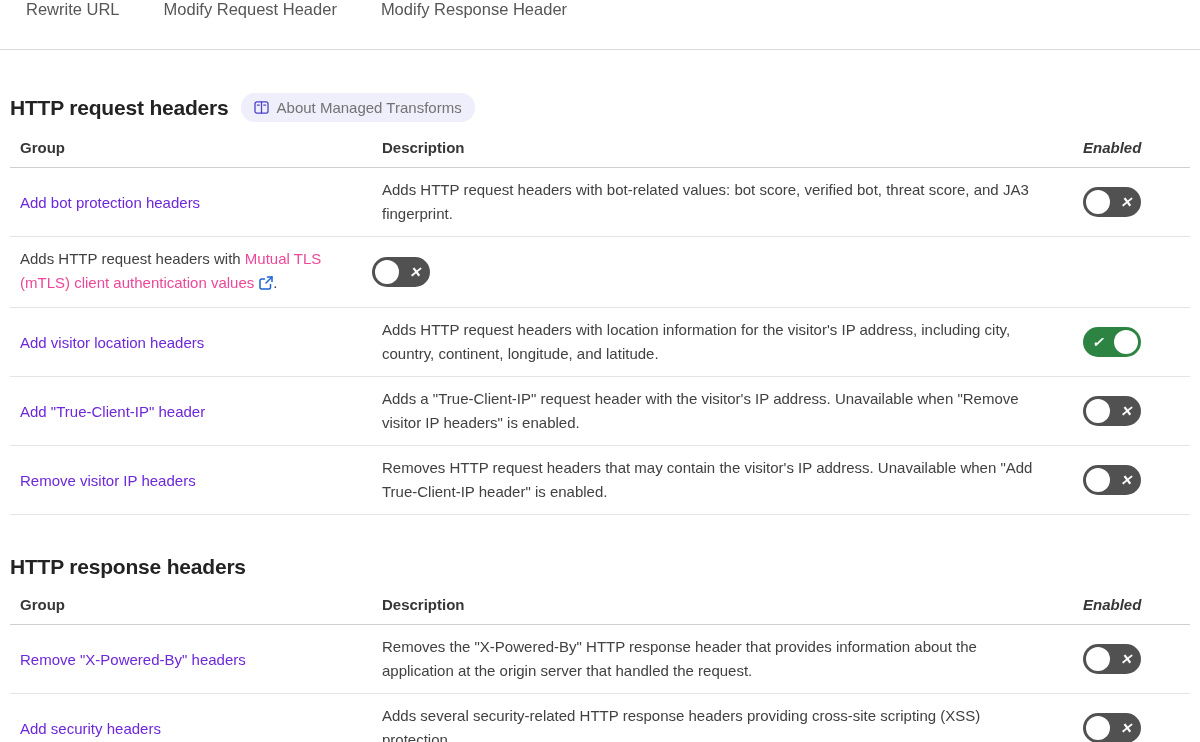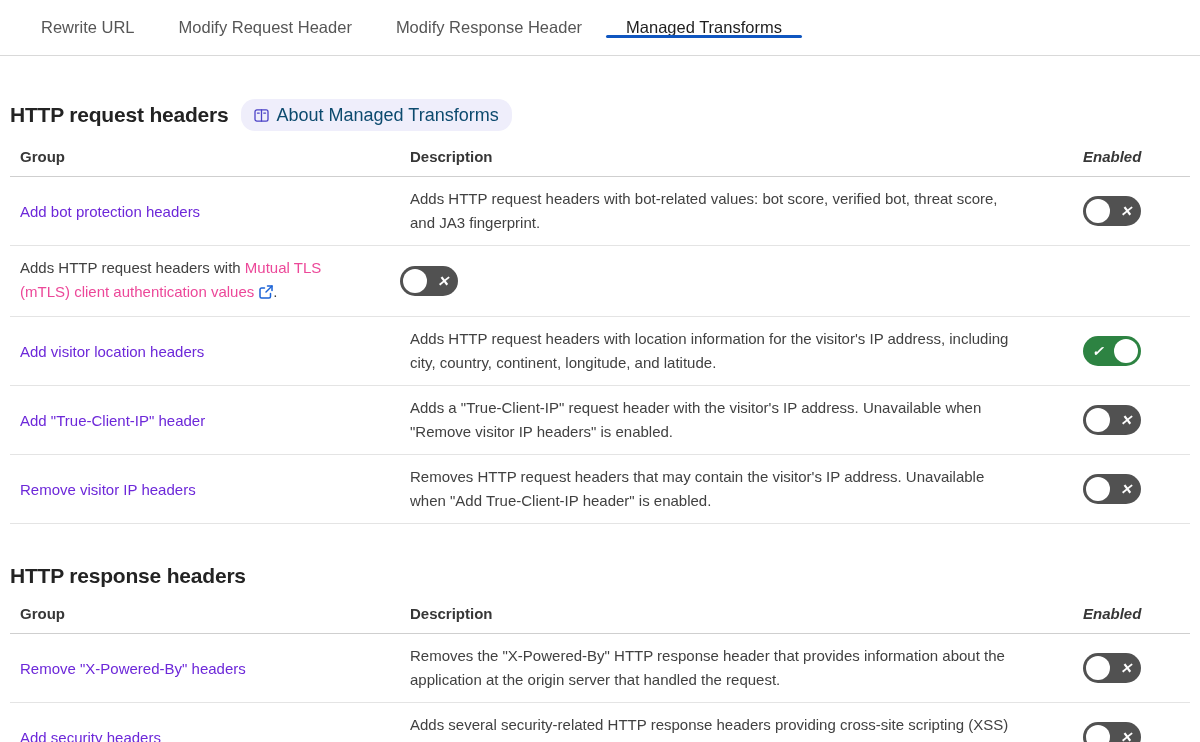--- a/index.html
+++ b/index.html
@@ -5,22 +5,22 @@
   * { box-sizing: border-box; }
   html,body { margin:0; padding:0; }
   body {
     width:1200px; height:742px; background:#ffffff;
     font-family:"Liberation Sans", sans-serif;
     color:#3f3f3f; overflow:hidden;
   }
 
   
   .tabbar {
-    display:flex; align-items:center;
-    height:56px; padding-left:19px;
+    display:flex; align-items:flex-start;
+    height:50px; padding-left:4px;
     border-bottom:1px solid #d9d9d9;
   }
   .tab {
     display:flex; align-items:center;
     padding:0 22px; font-size:16.5px; color:#565656;
     position:relative; cursor:pointer; white-space:nowrap;
   }
   .tab.active { color:#1e1e1e; }
   .tab.active::after {
     content:""; position:absolute; left:2px; right:2px; bottom:-1px;
@@ -34,33 +34,32 @@
     display:flex; align-items:center; gap:12px;
     margin:43px 0 12px 0;
   }
   .section-head.second { margin-top:40px;align-items:center; }
   .section-title {
     font-size:21px; font-weight:700; color:#232323;
     margin:0; letter-spacing:-0.2px;
   }
   .badge {
     display:inline-flex; align-items:center; gap:8px;
-    background:#efeefb; color:#0c4a6e;
-    font-size:18px; line-height:1;
+    background:#efeefb; color:#737373;
+    font-size:15px; line-height:1;
     padding:7px 13px; border-radius:14px; cursor:pointer;
     white-space:nowrap;
   }
   .badge svg { display:block; }
 
   
   .thead, .trow {
     display:grid;
     grid-template-columns:362px 1fr 107px;
     align-items:center;
-    gap:28px;
   }
   .thead {
     padding:5px 0 11px 0;
     border-bottom:1px solid #cfcfcf;
   }
   .thead .cell { font-size:15px; font-weight:700; color:#373737; }
   .trow {
     border-bottom:1px solid #e4e4e4;
     min-height:54px; padding:10px 0;
     font-size:15px;
@@ -94,21 +93,20 @@
   .toggle.off .sym { right:9px; }
   .toggle.on  .sym { left:9px; }
 </style>
 </head>
 <body>
 
 <nav class="tabbar">
   <div class="tab">Rewrite URL</div>
   <div class="tab">Modify Request Header</div>
   <div class="tab">Modify Response Header</div>
-  <div class="tab active">Managed Transforms</div>
 </nav>
 
 <div class="content">
 
   <div class="section-head">
     <h1 class="section-title">HTTP request headers</h1>
     <span class="badge">
       <span>
         <svg width="15" height="13" viewBox="0 0 16 14" fill="none" stroke="#4c43c7" stroke-width="1.4" stroke-linecap="round" stroke-linejoin="round">
           <rect x="1" y="1" width="14" height="12" rx="2"></rect>

